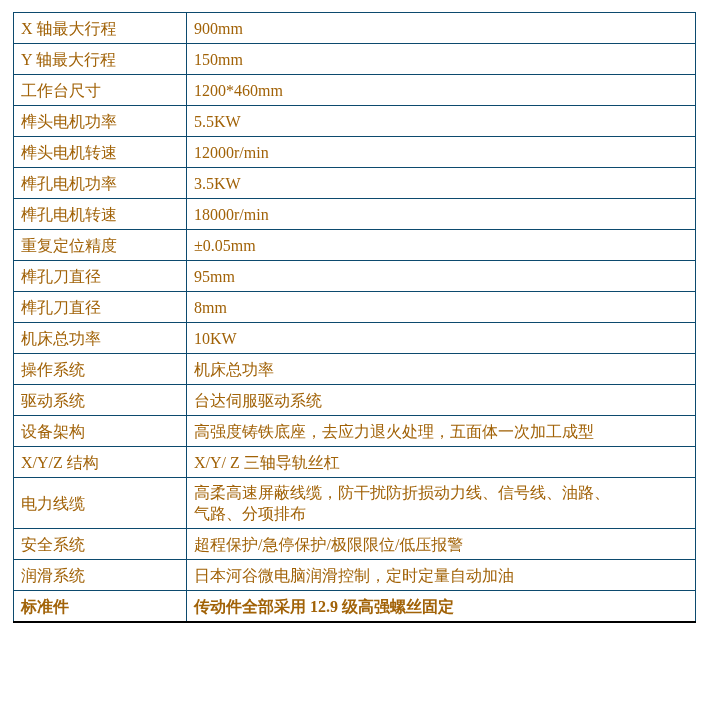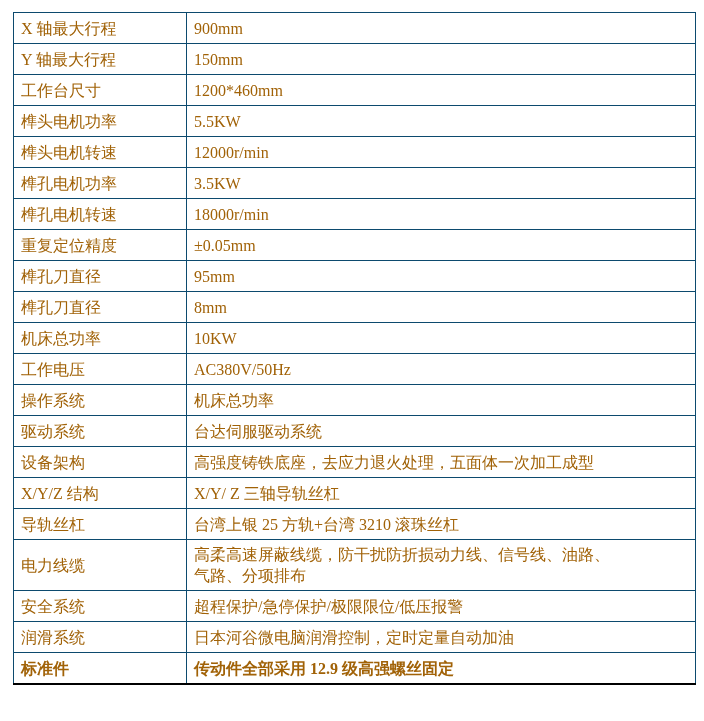--- a/index.html
+++ b/index.html
@@ -90,42 +90,34 @@
       </tr>
       <tr>
         <td class="label">榫孔刀直径</td>
         <td class="value">8mm</td>
       </tr>
       <tr>
         <td class="label">机床总功率</td>
         <td class="value">10KW</td>
       </tr>
       <tr>
-        <td class="label">工作电压</td>
-        <td class="value">AC380V/50Hz</td>
-      </tr>
-      <tr>
         <td class="label">操作系统</td>
         <td class="value">机床总功率</td>
       </tr>
       <tr>
         <td class="label">驱动系统</td>
         <td class="value">台达伺服驱动系统</td>
       </tr>
       <tr>
         <td class="label">设备架构</td>
         <td class="value">高强度铸铁底座，去应力退火处理，五面体一次加工成型</td>
       </tr>
       <tr>
         <td class="label">X/Y/Z 结构</td>
         <td class="value">X/Y/ Z 三轴导轨丝杠</td>
-      </tr>
-      <tr>
-        <td class="label">导轨丝杠</td>
-        <td class="value">台湾上银 25 方轨+台湾 3210 滚珠丝杠</td>
       </tr>
       <tr>
         <td class="label">电力线缆</td>
         <td class="value">高柔高速屏蔽线缆，防干扰防折损动力线、信号线、油路、
 气路、分项排布</td>
       </tr>
       <tr>
         <td class="label">安全系统</td>
         <td class="value">超程保护/急停保护/极限限位/低压报警</td>
       </tr>

